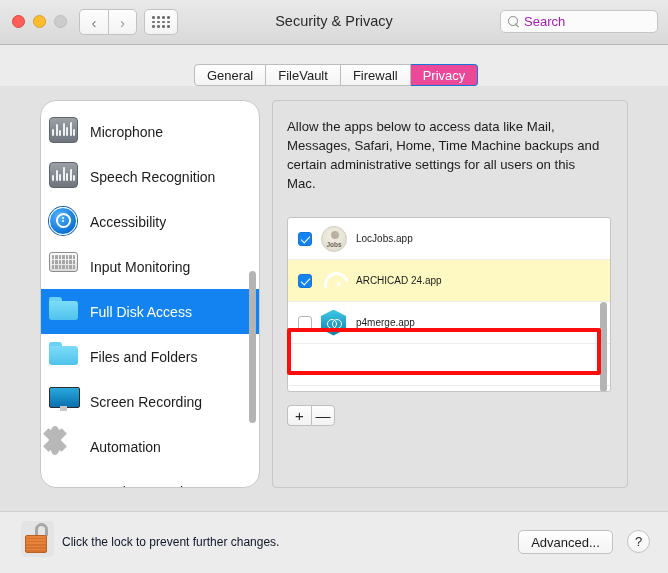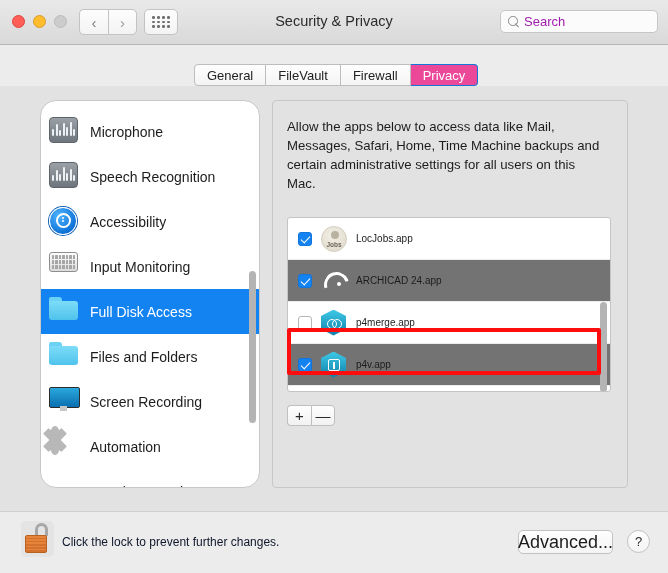--- a/index.html
+++ b/index.html
@@ -203,21 +203,21 @@
     position: absolute; left: 14px; top: 116px;
     width: 324px; height: 175px;
     background: #fff; border: 1px solid #c4c4c4; border-radius: 3px;
     overflow: hidden;
   }
   .app-row {
     height: 42px; display: flex; align-items: center;
     padding-left: 10px; gap: 9px;
     border-bottom: 1px solid #ededed;
   }
-  .app-row.alt { background: #737373; }
+  .app-row.alt { background: #fef9c3; }
   .app-name { font-size: 10px; color: #1c1c1c; }
 
   .cb {
     width: 14px; height: 14px; border-radius: 3px; flex: none;
     background: #fff; border: 1px solid #b6b6b6;
     position: relative;
   }
   .cb.on { background: #1383f2; border-color: #1275dc; }
   .cb.on::after {
     content: ""; position: absolute; left: 4.3px; top: 1.2px;
@@ -339,21 +339,21 @@
   .lock-text {
     position: absolute; left: 62px; top: 535px;
     font-size: 12px; color: #0f172a;
   }
   .advanced {
     position: absolute; left: 518px; top: 530px;
     width: 95px; height: 24px; border-radius: 5px;
     background: linear-gradient(to bottom,#fefefe,#f4f4f4);
     border: 1px solid #c2c2c2;
     display: flex; align-items: center; justify-content: center;
-    font-size: 18px; color: #1c1c1c;
+    font-size: 13px; color: #1c1c1c;
   }
   .helpbtn {
     position: absolute; left: 627px; top: 530px;
     width: 23px; height: 23px; border-radius: 50%;
     background: linear-gradient(to bottom,#fefefe,#f4f4f4);
     border: 1px solid #c2c2c2;
     display: flex; align-items: center; justify-content: center;
     font-size: 13px; color: #2b2b2b;
   }
 </style>
@@ -543,30 +543,20 @@
           <span class="cb"></span>
           <span class="app-ico">
             <span class="hex ico-merge">
                 <span class="hx"></span>
                 <span class="gl"></span>
               </span>
           </span>
           <span class="app-name">p4merge.app</span>
         </div>
 
-        <div class="app-row alt">
-          <span class="cb on"></span>
-          <span class="app-ico">
-            <span class="hex ico-p4v">
-                <span class="hx"></span>
-                <span class="gl"></span>
-              </span>
-          </span>
-          <span class="app-name">p4v.app</span>
-        </div>
 
         <div class="app-row">
           
           
         </div>
 
         <div class="list-scroll"></div>
       </div>
 
       <div class="pm">

